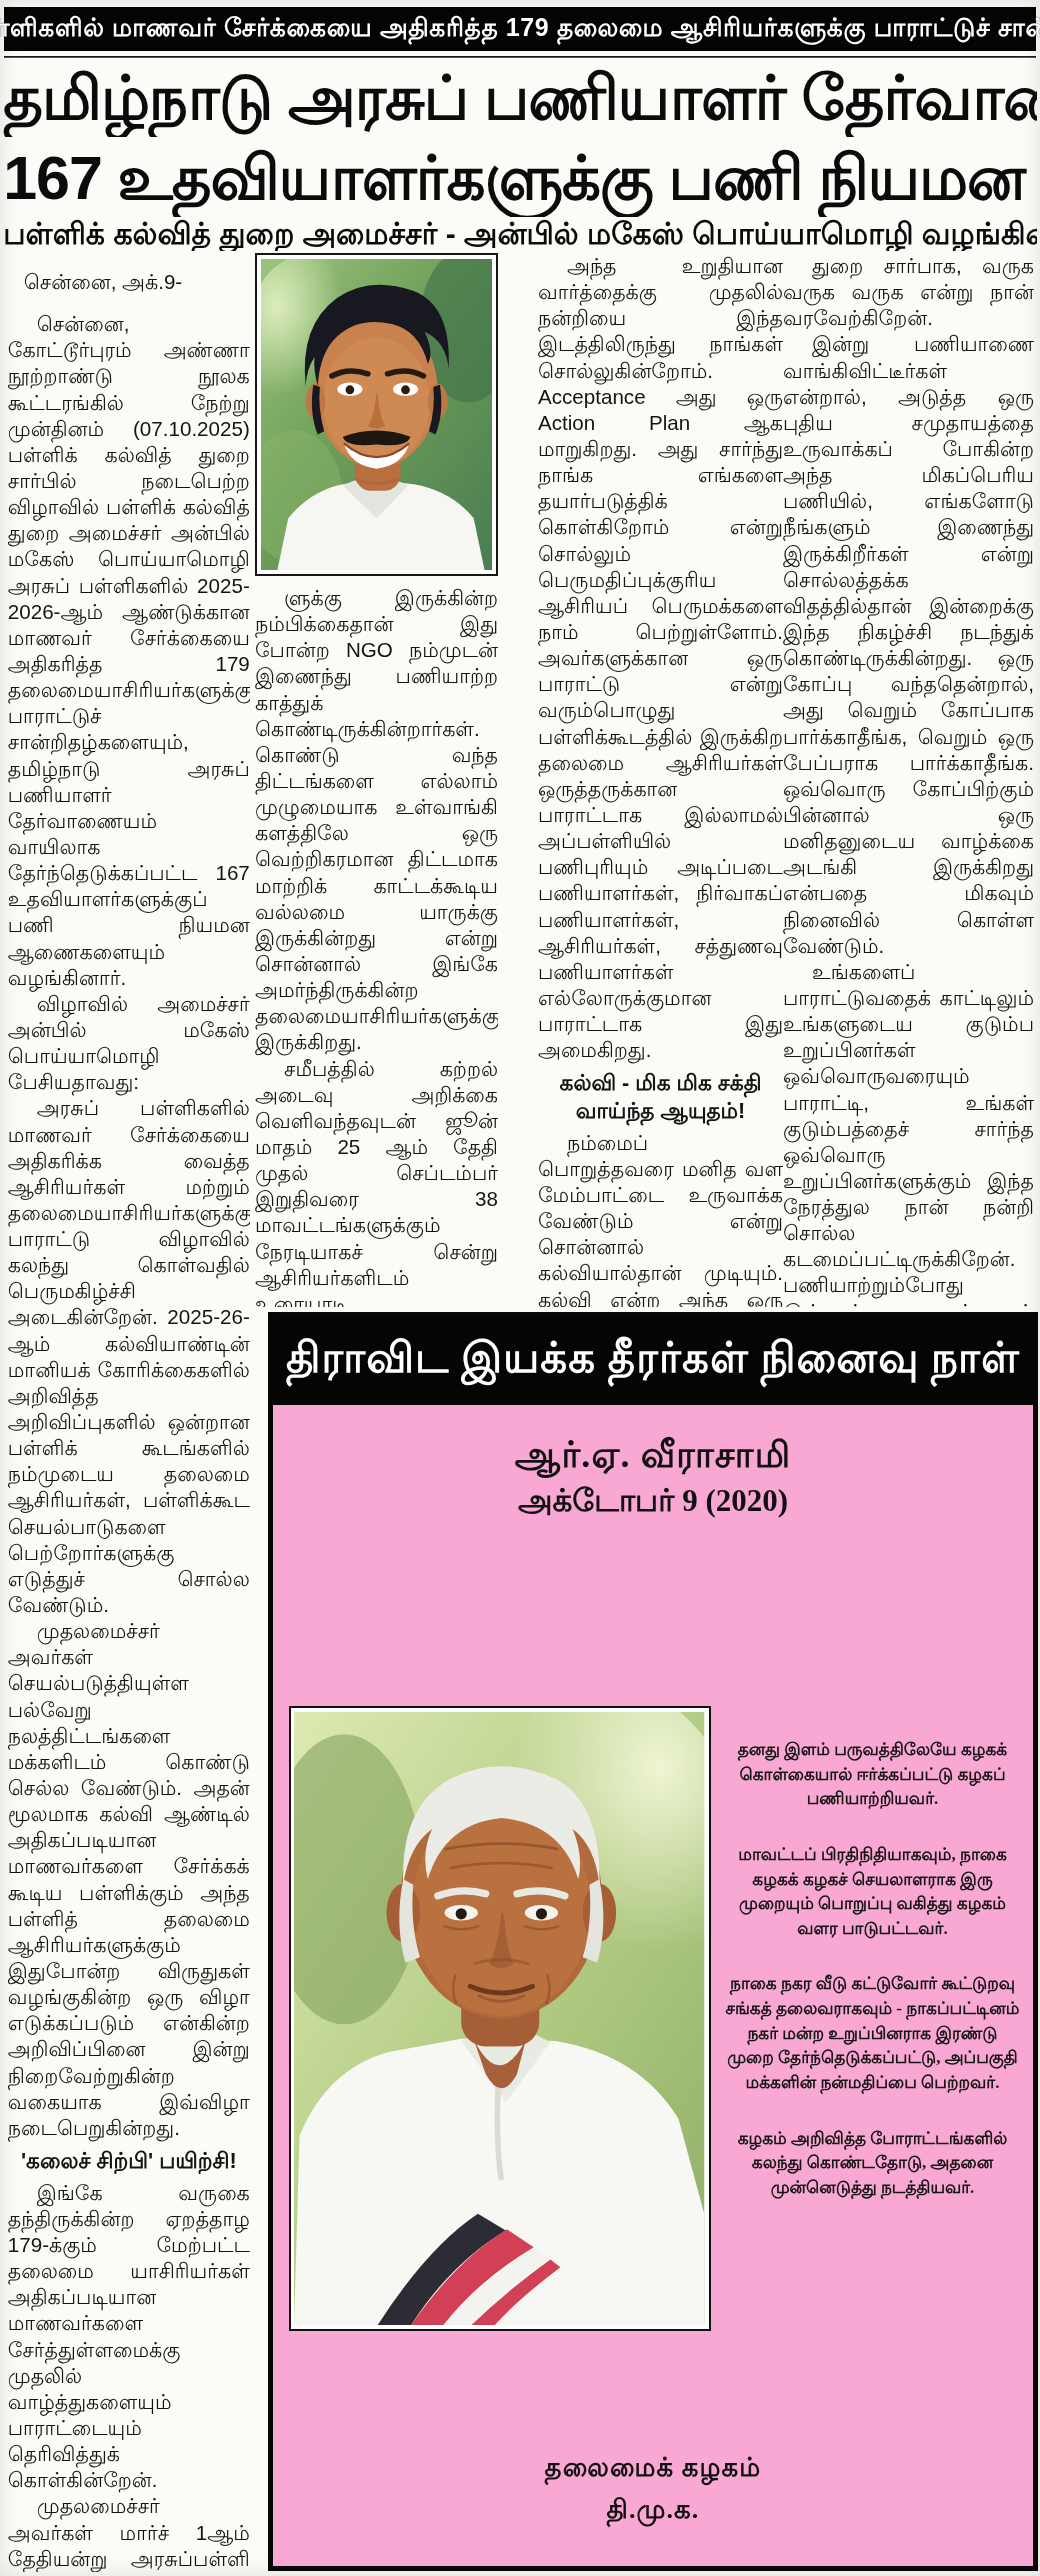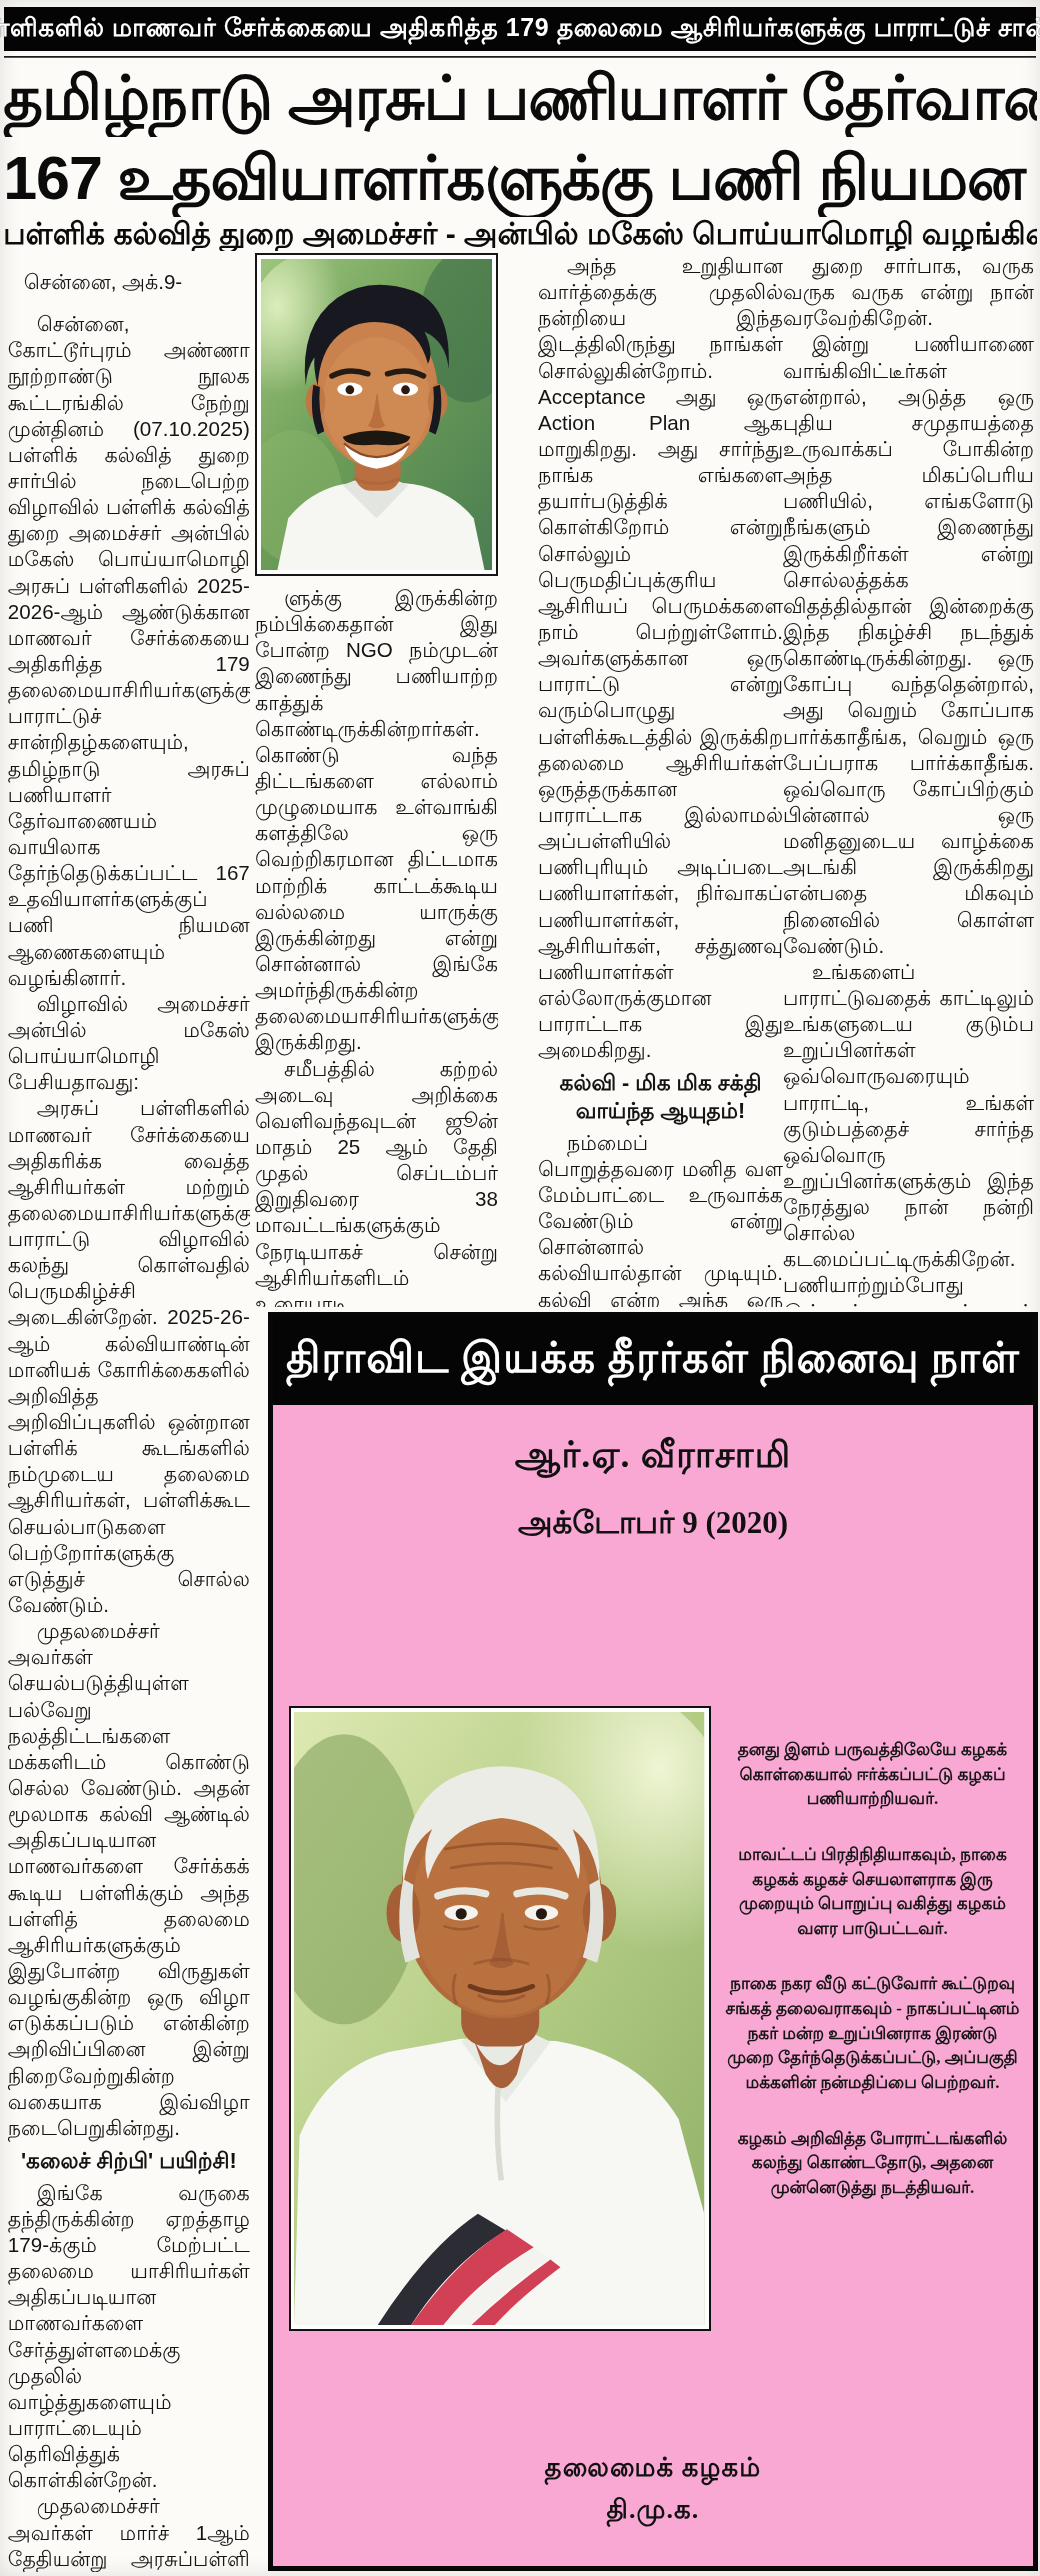--- a/index.html
+++ b/index.html
@@ -50,21 +50,21 @@
     box-sizing:border-box;border:5px solid #070707;background:#f9a8d4;
   }
   .memorial-inner{position:relative;width:100%;height:100%;font-family:"Liberation Serif",serif;}
   .memorial-banner{
     width:100%;height:88px;background:#050505;display:flex;align-items:center;justify-content:center;
   }
   .memorial-banner span{
     color:#fff;font-size:42px;font-weight:700;letter-spacing:1.1px;white-space:nowrap;
   }
   .memorial-name{margin-top:29px;text-align:center;font-size:36px;font-weight:700;letter-spacing:1.1px;}
-  .memorial-date{margin-top:25px;text-align:center;font-size:31px;font-weight:700;}
+  .memorial-date{margin-top:3px;text-align:center;font-size:31px;font-weight:700;}
   .memorial-photo{
     position:absolute;left:15.6px;top:389px;width:422px;height:625px;
     box-sizing:border-box;border:2.8px solid #111;background:#fff;padding:3.9px;
   }
   .memorial-photo svg{display:block;width:100%;height:100%;}
   .memorial-text{
     position:absolute;left:444px;top:421px;width:303px;text-align:center;
     font-size:17px;font-weight:700;line-height:1.45;color:#151515;
   }
   .memorial-text .tx-mpara{margin:0 0 31px 8px;}

